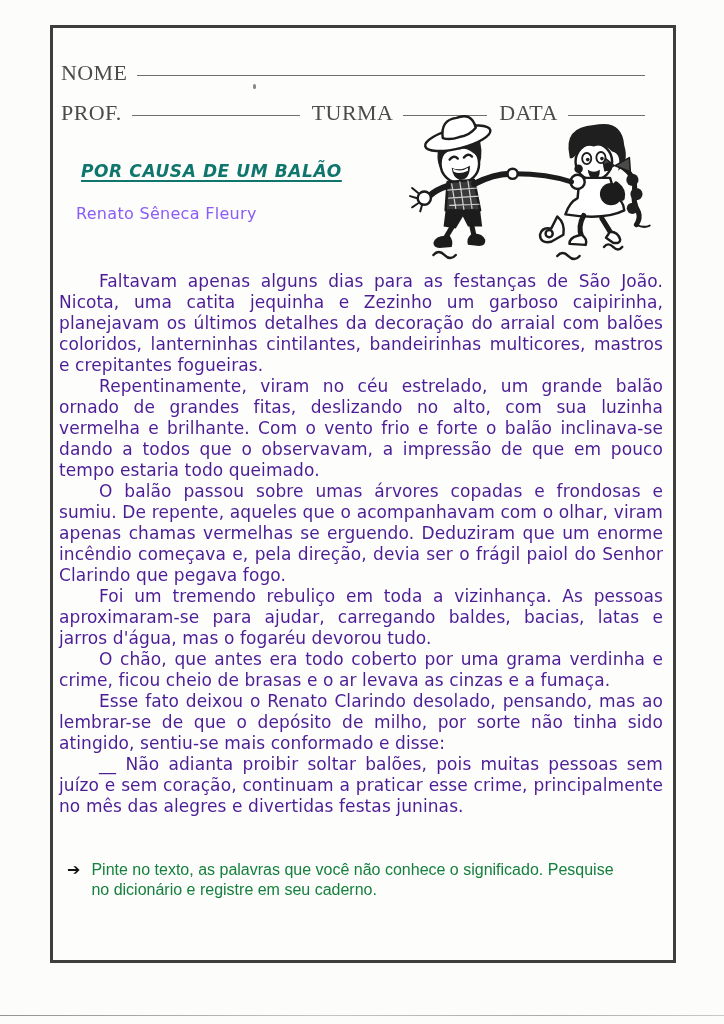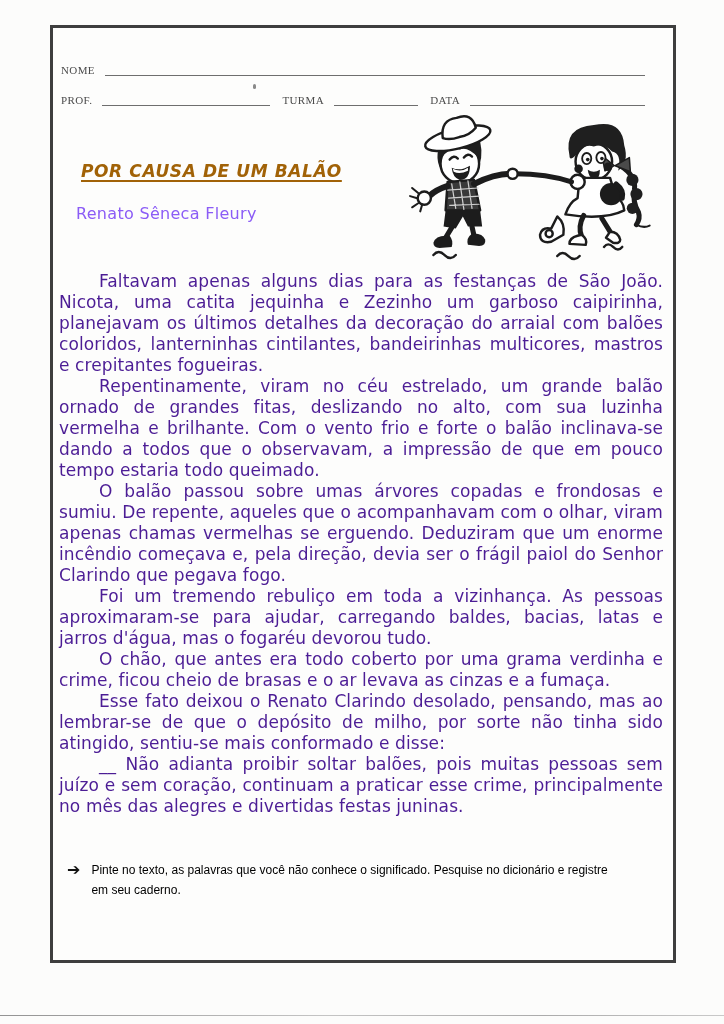--- a/index.html
+++ b/index.html
@@ -7,52 +7,52 @@
     width:724px;height:1024px;position:relative;overflow:hidden;
     background:#fcfcfb;
     font-family:"DejaVu Sans",sans-serif;
   }
   .frame{
     position:absolute;left:50px;top:25px;width:626px;height:938px;
     box-sizing:border-box;border:3px solid #3e3e3e;background:#fdfdfc;
   }
   
   .form-area{position:absolute;left:8px;top:32px;width:584px;}
-  .form-row{display:flex;align-items:flex-end;font-family:"Liberation Serif",serif;
-    font-size:11px;color:#4b4b4b;letter-spacing:.4px;gap:8px;}
+  .form-row{display:flex;align-items:flex-start;font-family:"Liberation Serif",serif;
+    font-size:22px;color:#4b4b4b;letter-spacing:.4px;gap:8px;}
   .form-row + .form-row{margin-top:14px;}
   .fline{border-bottom:1.5px solid #6e6e6e;height:15px;margin-left:2px;}
   .fl-grow{flex:1;}
   .fl-prof{width:168px;margin-right:4px;}
   .fl-turma{width:84px;margin-right:4px;}
   .flabel{white-space:nowrap;}
   .artifact-dot{position:absolute;left:200px;top:56px;width:3px;height:5px;
     background:#8a8a8a;border-radius:2px;}
   
   .title{
     position:absolute;left:28px;top:133px;margin:0;
     font-size:17px;font-weight:bold;font-style:italic;letter-spacing:.6px;
-    color:#a16207;text-decoration:underline;text-decoration-thickness:2px;
+    color:#0f766e;text-decoration:underline;text-decoration-thickness:2px;
     text-underline-offset:3px;
   }
   .author{position:absolute;left:23px;top:176px;font-size:16px;color:#8b5cf6;letter-spacing:.3px;}
   
   .clipart{position:absolute;left:352px;top:84px;width:268px;height:150px;}
   
   .body-text{
     position:absolute;left:6px;top:243px;width:604px;
     font-size:17px;line-height:21px;color:#4c1d95;
     text-align:justify;letter-spacing:.1px;
   }
   .body-text p{margin:0;text-indent:40px;}
   
   .instruction{position:absolute;left:14px;top:832px;width:556px;display:flex;align-items:flex-start;}
   .arrow{font-family:"DejaVu Sans",sans-serif;font-size:16px;font-weight:bold;color:#111;
     line-height:19px;margin-right:11px;}
-  .instr-text{font-family:"Liberation Sans",sans-serif;font-size:12px;line-height:20px;color:#000000;}
+  .instr-text{font-family:"Liberation Sans",sans-serif;font-size:16px;line-height:20px;color:#15803d;}
   
   .scan-bottom-line{position:absolute;left:0;top:1015px;width:724px;height:1px;
     background:linear-gradient(to right,#939393,#c4c4c4 45%,#ababab 75%,#c9c9c9);}
 </style>
 </head>
 <body>
 
 <div>
   <div class="frame">
 

